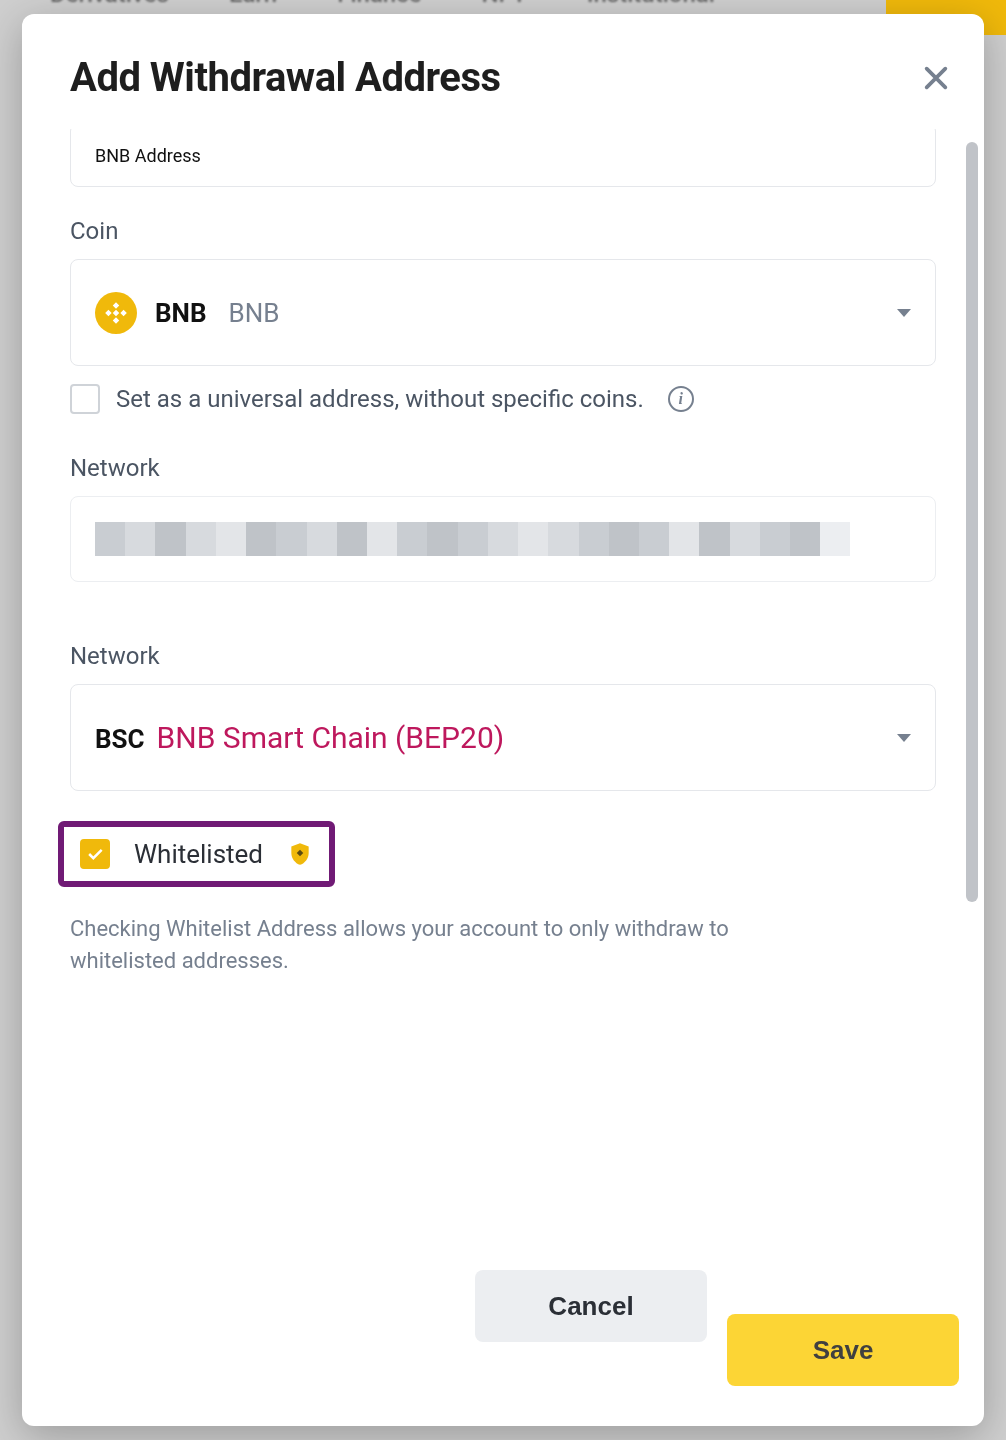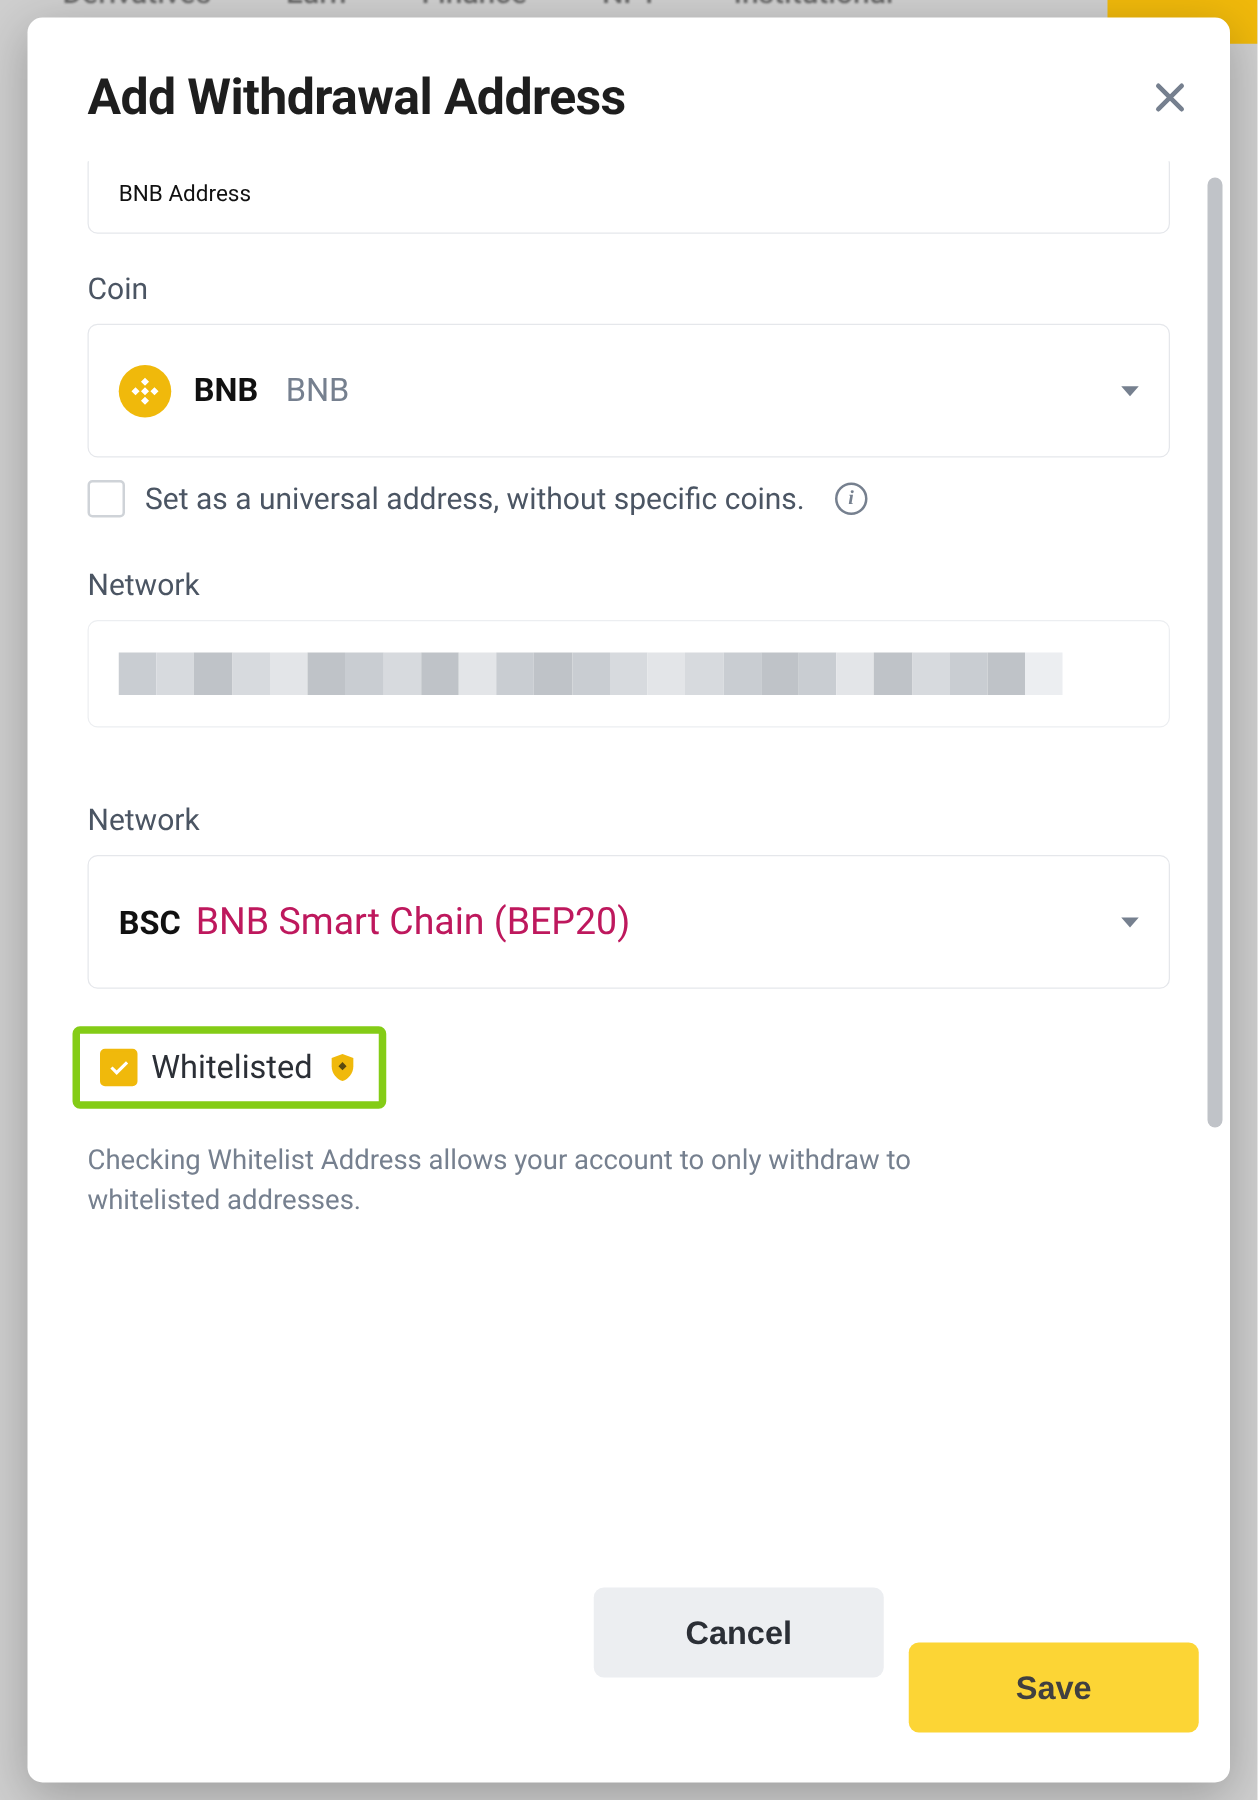--- a/index.html
+++ b/index.html
@@ -175,25 +175,25 @@
   .pixelated span:nth-child(2n){ background:#d7dade; }
   .pixelated span:nth-child(3n){ background:#bfc3c8; }
   .pixelated span:nth-child(5n){ background:#e3e5e8; }
   .pixelated span:last-child{ background:transparent; flex:2; }
   .pixelated span:nth-last-child(2){ background:#eceef1; }
   .net-symbol { font-size: 26px; font-weight: 700; color: #111; }
   .net-name { font-size: 30px; color: #be185d; margin-left: 8px; font-weight: 400; }
   .origin-value { font-size: 26px; color: #111; }
   .whitelist-block { margin-top: 10px; }
   .whitelist-highlight {
-    border: 6px solid #84cc16;
+    border: 6px solid #701a75;
     border-radius: 6px;
     display: inline-flex;
     align-items: center;
-    gap: 11px;
+    gap: 24px;
     padding: 12px 16px;
     margin-left: -12px;
   }
   .whitelist-label { font-size: 26px; color: #2b2f36; }
   .shield-icon {
     width: 26px; height: 26px;
     display: inline-flex; align-items: center; justify-content: center;
   }
   .shield-icon svg { width: 26px; height: 26px; }
   .whitelist-desc {

